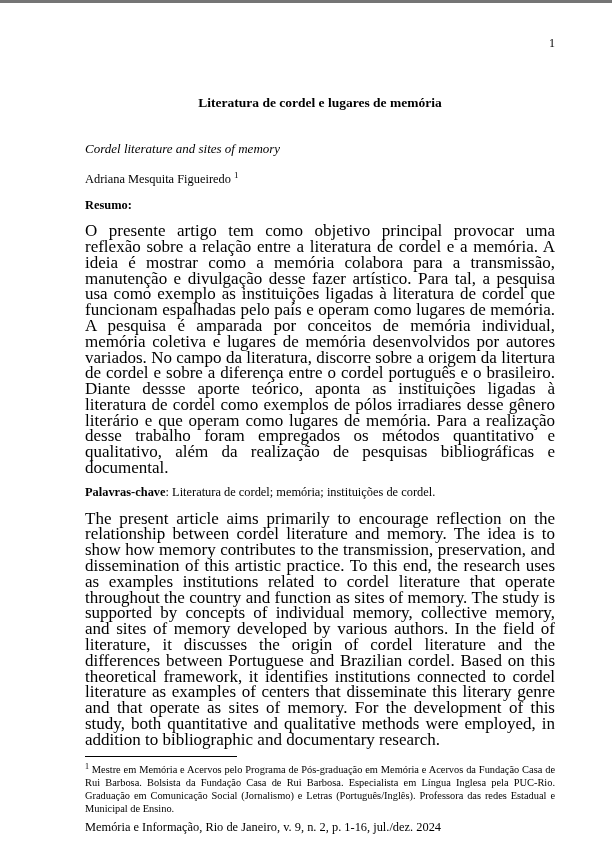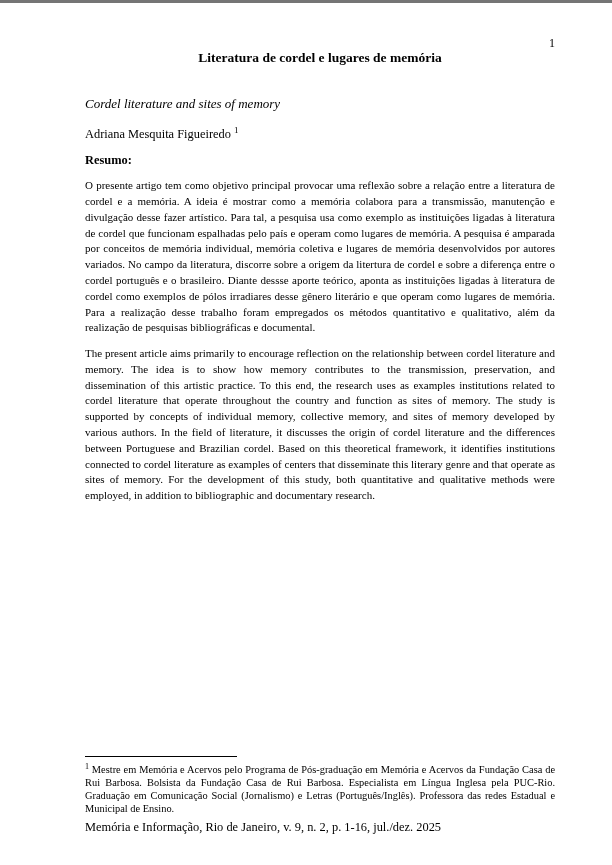--- a/index.html
+++ b/index.html
@@ -24,20 +24,21 @@
   .content {
     padding: 0 57px 0 85px;
   }
   .page-number {
     margin-top: 33px;
     text-align: right;
     font-size: 12px;
     line-height: 14px;
   }
   .article-title {
+    margin-top: 45px;
     text-align: center;
     font-size: 13.5px;
     font-weight: bold;
     line-height: 16px;
   }
   .article-subtitle {
     margin-top: 30px;
     font-size: 13px;
     font-style: italic;
     line-height: 15px;
@@ -53,21 +54,21 @@
   }
   .section-heading {
     margin-top: 11px;
     font-size: 12.4px;
     font-weight: bold;
     line-height: 15px;
     font-family: Liberation Serif, serif;
   }
   .para {
     margin-top: 10px;
-    font-size: 11px;
+    font-size: 17px;
     line-height: 15.8px;
     text-align: justify;
   }
   .kw-line {
     margin-top: 9px;
     font-size: 12.4px;
     line-height: 15.8px;
   }
   .kw-label { font-weight: bold; }
   .footnote-rule {
@@ -111,24 +112,25 @@
     <div class="article-title">Literatura de cordel e lugares de memória</div>
 
     <div class="article-subtitle">Cordel literature and sites of memory</div>
 
     <div class="author-line"><span>Adriana Mesquita Figueiredo</span>&nbsp;<sup>1</sup></div>
 
     <div class="section-heading">Resumo:</div>
 
     <div class="para">O presente artigo tem como objetivo principal provocar uma reflexão sobre a relação entre a literatura de cordel e a memória. A ideia é mostrar como a memória colabora para a transmissão, manutenção e divulgação desse fazer artístico. Para tal, a pesquisa usa como exemplo as instituições ligadas à literatura de cordel que funcionam espalhadas pelo país e operam como lugares de memória. A pesquisa é amparada por conceitos de memória individual, memória coletiva e lugares de memória desenvolvidos por autores variados. No campo da literatura, discorre sobre a origem da litertura de cordel e sobre a diferença entre o cordel português e o brasileiro. Diante dessse aporte teórico, aponta as instituições ligadas à literatura de cordel como exemplos de pólos irradiares desse gênero literário e que operam como lugares de memória. Para a realização desse trabalho foram empregados os métodos quantitativo e qualitativo, além da realização de pesquisas bibliográficas e documental.</div>
 
+    <div class="kw-line"><span class="kw-label">Palavras-chave</span><span>: Literatura de cordel; memória; instituições de cordel.</span></div>
 
 
     <div class="para">The present article aims primarily to encourage reflection on the relationship between cordel literature and memory. The idea is to show how memory contributes to the transmission, preservation, and dissemination of this artistic practice. To this end, the research uses as examples institutions related to cordel literature that operate throughout the country and function as sites of memory. The study is supported by concepts of individual memory, collective memory, and sites of memory developed by various authors. In the field of literature, it discusses the origin of cordel literature and the differences between Portuguese and Brazilian cordel. Based on this theoretical framework, it identifies institutions connected to cordel literature as examples of centers that disseminate this literary genre and that operate as sites of memory. For the development of this study, both quantitative and qualitative methods were employed, in addition to bibliographic and documentary research.</div>
 
   </div>
 
   <div class="footnote-rule"></div>
 
   <div class="footnote-text"><sup>1</sup><span> Mestre em Memória e Acervos pelo Programa de Pós-graduação em Memória e Acervos da Fundação Casa de Rui Barbosa. Bolsista da Fundação Casa de Rui Barbosa. Especialista em Língua Inglesa pela PUC-Rio. Graduação em Comunicação Social (Jornalismo) e Letras (Português/Inglês). Professora das redes Estadual e Municipal de Ensino.</span></div>
 
-  <div class="journal-footer">Memória e Informação, Rio de Janeiro, v. 9, n. 2, p. 1-16, jul./dez. 2025</div>
+  <div class="journal-footer">Memória e Informação, Rio de Janeiro, v. 9, n. 2, p. 1-16, jul./dez. 2024</div>
 </div>
 
 </body></html>

